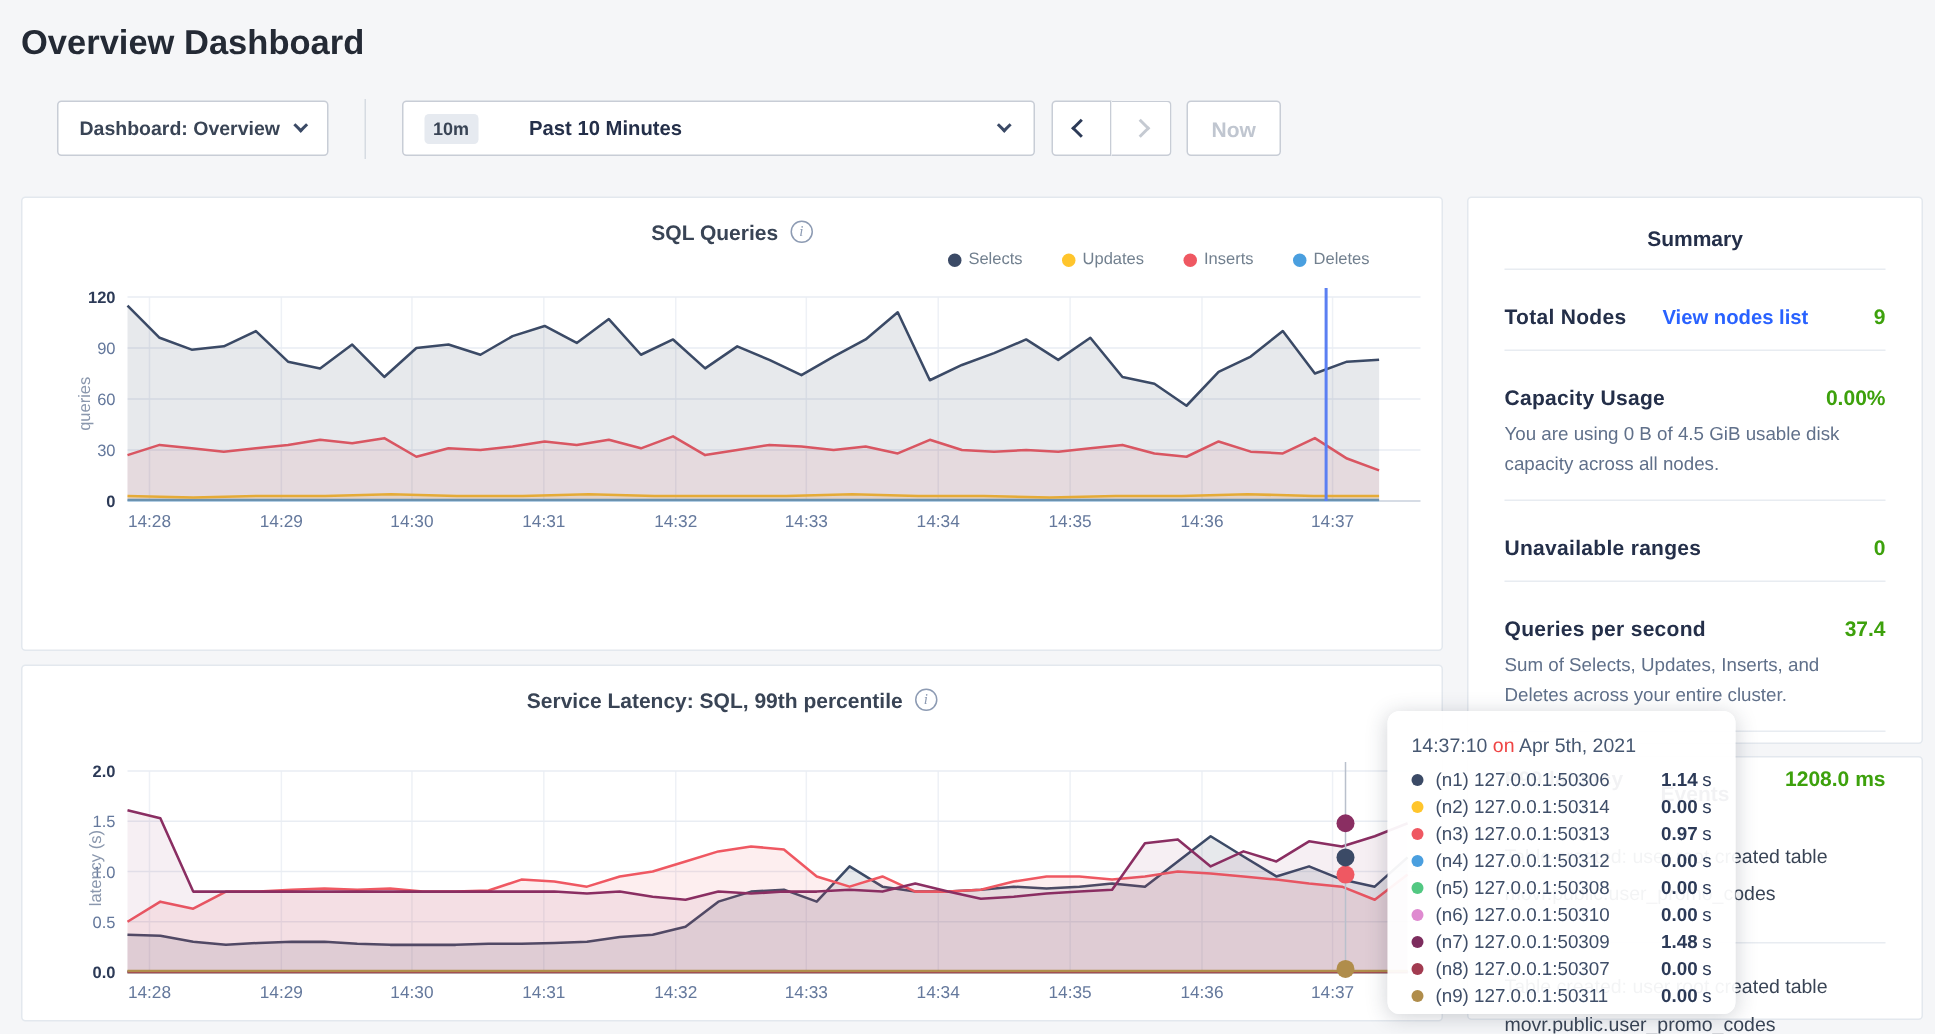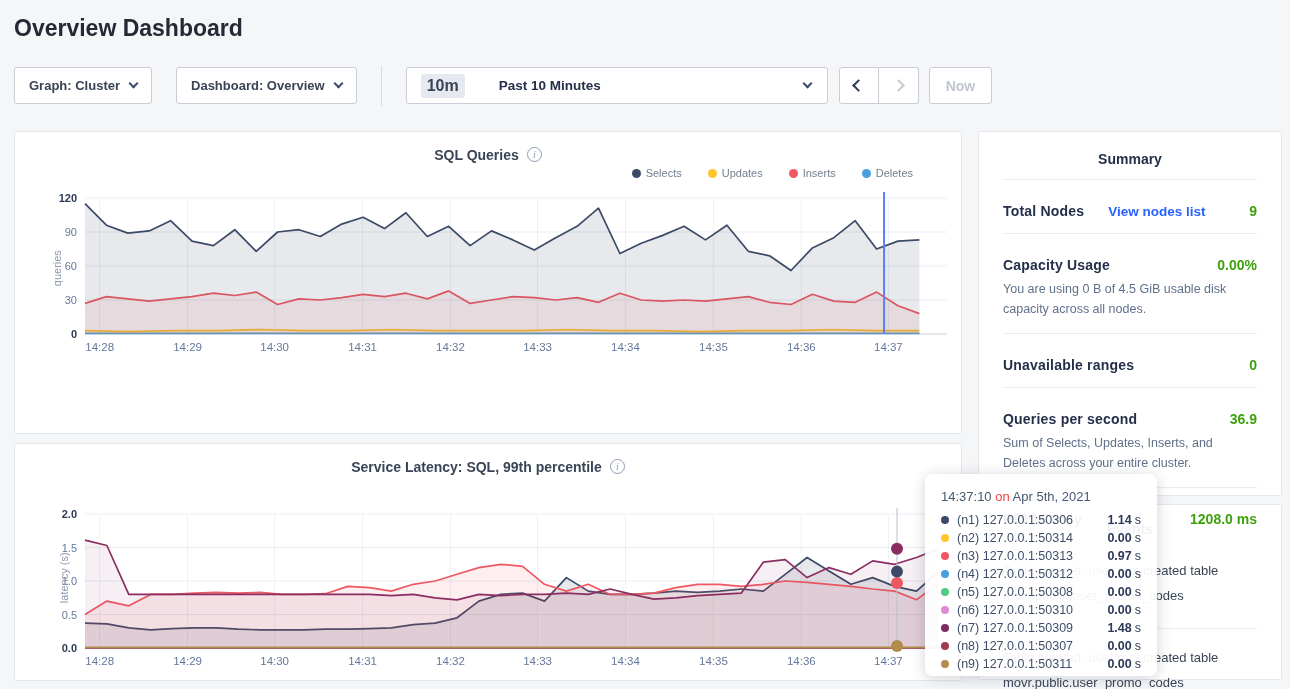--- a/index.html
+++ b/index.html
@@ -14,21 +14,21 @@
   .toolbar { display:flex; align-items:center; margin:25px 14px 0 14px; height:37px; }
   .btn {
     background:#fff; border:1px solid #c8cdd6; border-radius:3px; height:37px;
     display:flex; align-items:center; font-size:13px; font-weight:bold; color:#394455;
     padding:0 14px; cursor:pointer;
   }
   .dropdown { gap:10px; }
   .chev { width:7px; height:7px; border-right:2px solid #3b4a66; border-bottom:2px solid #3b4a66; transform:rotate(45deg); margin-top:-4px; }
   .toolbar-divider { width:1px; height:40px; background:#d6dbe2; margin:0 24px; }
   .time-select { width:422px; justify-content:flex-start; position:relative; }
-  .time-badge { background:#e6eaf0; color:#394455; font-size:16px; font-weight:bold; border-radius:3px; padding:3px 6px; margin-right:14px; }
+  .time-badge { background:#e6eaf0; color:#394455; font-size:12px; font-weight:bold; border-radius:3px; padding:3px 6px; margin-right:14px; }
   .time-label { font-size:13.5px; font-weight:bold; color:#242f49;padding-left:20px; }
   .time-select .chev { position:absolute; right:16px; }
   .arrow-group { display:flex; margin-left:11px; }
   .arrow-btn { width:40px; justify-content:center; padding:0; }
   .arrow-btn.prev { border-radius:3px 0 0 3px; }
   .arrow-btn.next { border-radius:0 3px 3px 0; border-left:none; }
   .chevL { width:9px; height:9px; border-left:2.5px solid #2c3a57; border-bottom:2.5px solid #2c3a57; transform:rotate(45deg); }
   .chevR { width:9px; height:9px; border-right:2.5px solid #c5cad2; border-top:2.5px solid #c5cad2; transform:rotate(45deg); }
   .now-btn { margin-left:10px; color:#c0c6d0; font-size:14px; padding:0 16px; cursor:default; }
 
@@ -82,24 +82,20 @@
   .tt-dot { width:8px; height:8px; border-radius:50%; margin-right:8px; flex:none; }
   .tt-val { margin-left:auto; font-weight:bold; color:#2c3a57; }
   .tt-unit { color:#2c3a57; margin-left:3px; }
 </style>
 </head>
 <body>
 
 <h1 class="page-title">Overview Dashboard</h1>
 
 <div class="toolbar">
-  <div class="btn dropdown">
-    <span>Graph: Cluster</span>
-    <span class="chev"></span>
-  </div>
   <div style="width:24px"></div>
   <div class="btn dropdown">
     <span>Dashboard: Overview</span>
     <span class="chev"></span>
   </div>
   <div class="toolbar-divider"></div>
   <div class="btn time-select">
     <span class="time-badge">10m</span>
     <span class="time-label">Past 10 Minutes</span>
     <span class="chev"></span>
@@ -282,21 +278,21 @@
       </div>
       <div class="sum-row">
         <div class="sum-main">
           <span class="sum-label">Unavailable ranges</span>
           <span class="sum-value">0</span>
         </div>
       </div>
       <div class="sum-row">
         <div class="sum-main">
           <span class="sum-label">Queries per second</span>
-          <span class="sum-value">36.9</span>
+          <span class="sum-value">37.4</span>
         </div>
         <div class="sum-desc">Sum of Selects, Updates, Inserts, and Deletes across your entire cluster.</div>
       </div>
       <div class="sum-row">
         <div class="sum-main">
           <span class="sum-label">P99 latency</span>
           <span class="sum-value">1208.0 ms</span>
         </div>
       </div>
     </div>

